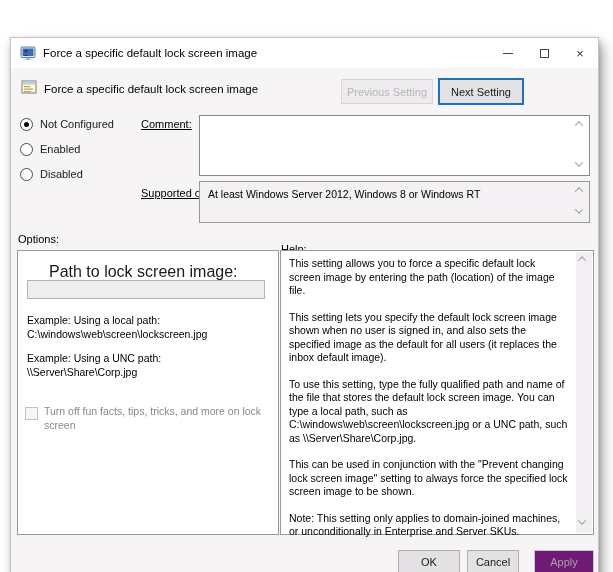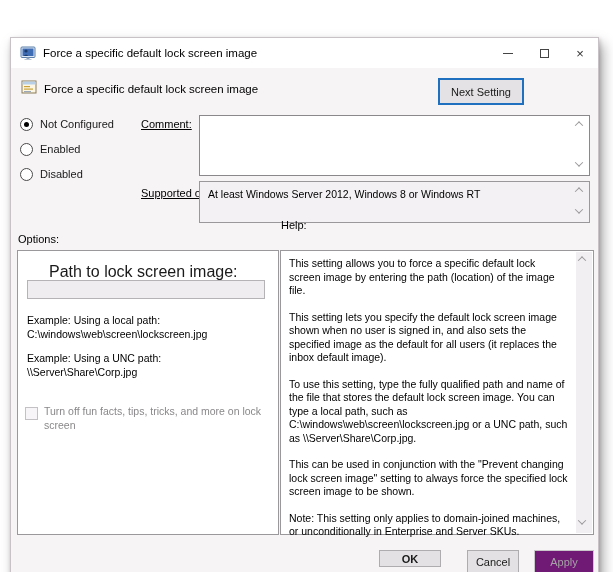--- a/index.html
+++ b/index.html
@@ -65,21 +65,21 @@
   .chk-label { margin-left:6px; font-size:10.5px; line-height:14px; color:#8a888a; }
 
   .help-text { position:absolute; left:8px; top:6px; right:24px; font-size:10.5px; line-height:13.5px; color:#000; }
   .help-text p { margin-bottom:13px; }
   .scrolltrack { position:absolute; top:1px; bottom:1px; right:1px; width:16px; background:#f1eff1; }
   .scroll-btn { position:absolute; right:3px; width:10px; height:10px; }
   .scroll-btn.up { top:4px; }
   .scroll-btn.down { bottom:4px; }
 
   
-  .btn-ok     { position:absolute; left:368px; top:512px; width:62px; height:17px;font-weight:bold; }
+  .btn-ok     { position:absolute; left:387px; top:512px; width:62px; height:23px; }
   .btn-cancel { position:absolute; left:456px; top:512px; width:52px; height:23px; }
   .btn-apply  { position:absolute; left:523px; top:512px; width:60px; height:23px;
                 background:#701a75; color:#a5a3a5; border-color:#c9c7c9; }
 </style>
 </head>
 <body>
 
 <div class="canvas">
   <div class="dialog">
 
@@ -107,20 +107,21 @@
     </div>
 
     <svg class="hdr-icon" viewBox="0 0 16 16">
       <rect x="1" y="2" width="14" height="12" fill="#fdf6e3" stroke="#8a7a55" stroke-width="1"></rect>
       <rect x="1.5" y="2.5" width="13" height="3" fill="#b8cfe8"></rect>
       <rect x="3" y="7" width="6" height="1.2" fill="#c9a33a"></rect>
       <rect x="3" y="9.5" width="9" height="1.2" fill="#c9a33a"></rect>
       <rect x="3" y="12" width="7" height="1.2" fill="#9aa7b8"></rect>
     </svg>
     <span class="hdr-title">Force a specific default lock screen image</span>
+    <button class="btn btn-prev">Previous Setting</button>
     <button class="btn btn-next">Next Setting</button>
 
     <div class="radio-row" style="top:78px;">
       <span class="radio selected"></span>
       <span class="radio-label">Not Configured</span>
     </div>
     <div class="radio-row" style="top:103px;">
       <span class="radio"></span>
       <span class="radio-label">Enabled</span>
     </div>
@@ -144,21 +145,21 @@
       <span>At least Windows Server 2012, Windows 8 or Windows RT</span>
       <span class="mini-scroll-up">
           <i class="chev up"></i>
         </span>
       <span class="mini-scroll-down">
           <i class="chev down"></i>
         </span>
     </div>
 
     <span class="section-label" style="left:7px; top:195px;">Options:</span>
-    <span class="section-label" style="left:270px; top:181px;text-align:center;">Help:</span>
+    <span class="section-label" style="left:270px; top:205px;text-align:center;">Help:</span>
 
     <div class="panel panel-options">
       <span class="opt-path-label">Path to lock screen image:</span>
       <input class="opt-path-input" type="text" disabled="" value="" style="">
       <span class="opt-text" style="top:62px;">Example: Using a local path:</span>
       <span class="opt-text" style="top:76px;">C:\windows\web\screen\lockscreen.jpg</span>
       <span class="opt-text" style="top:100px;">Example: Using a UNC path:</span>
       <span class="opt-text" style="top:114px;">\\Server\Share\Corp.jpg</span>
       <div class="chk-row">
         <span class="chk-box"></span>

